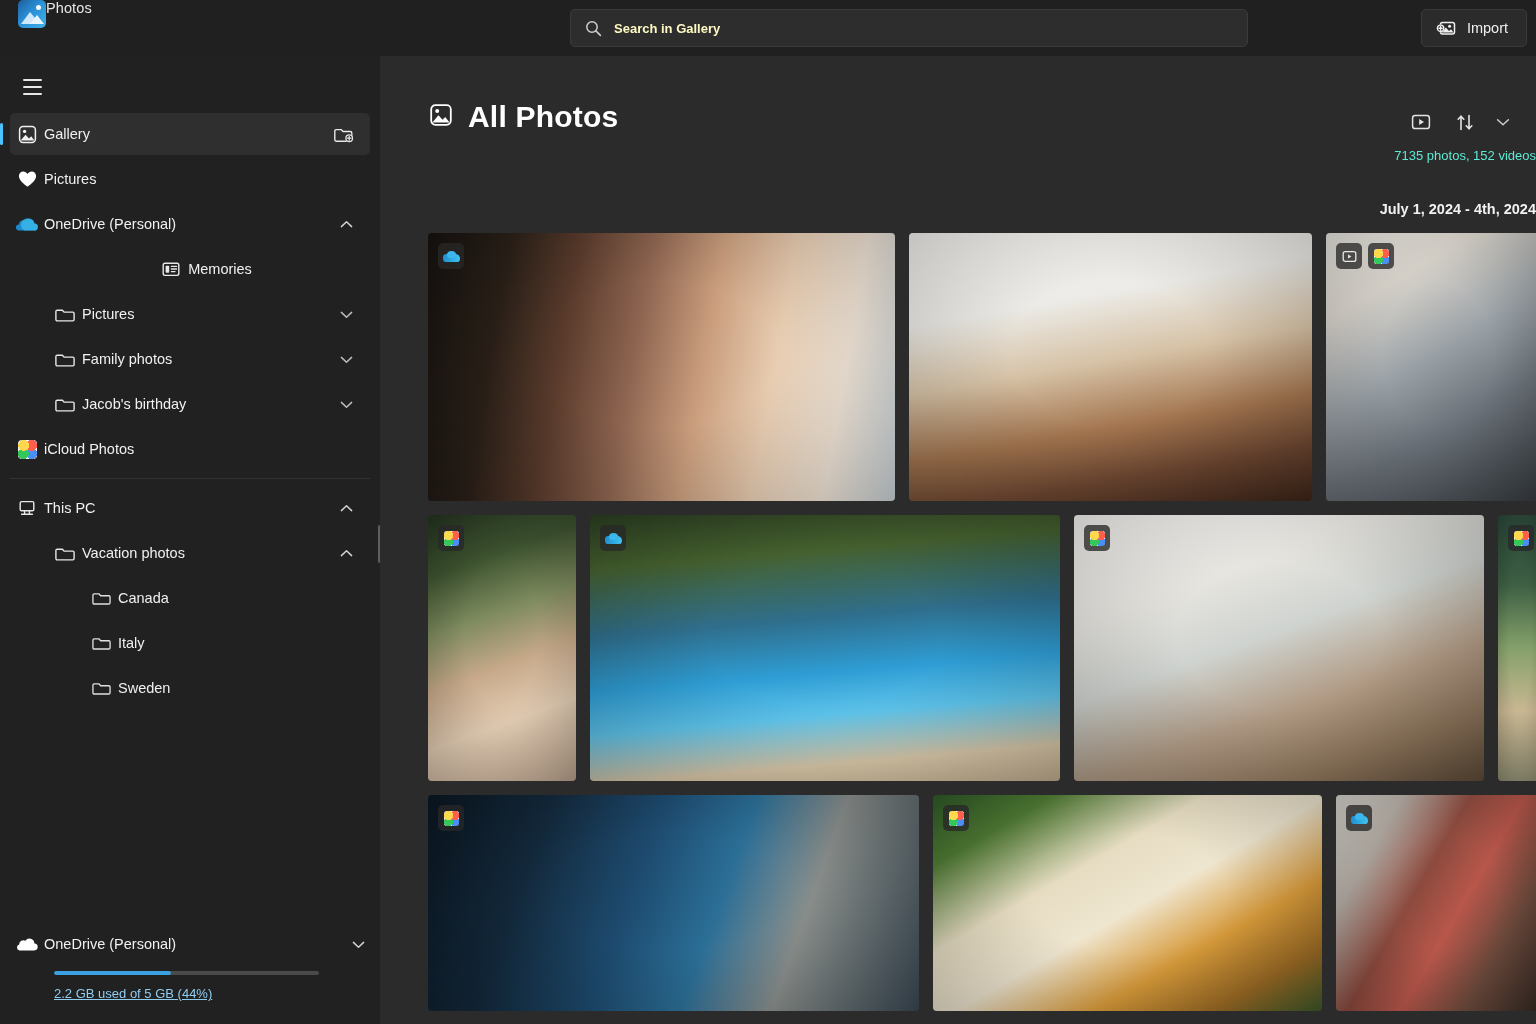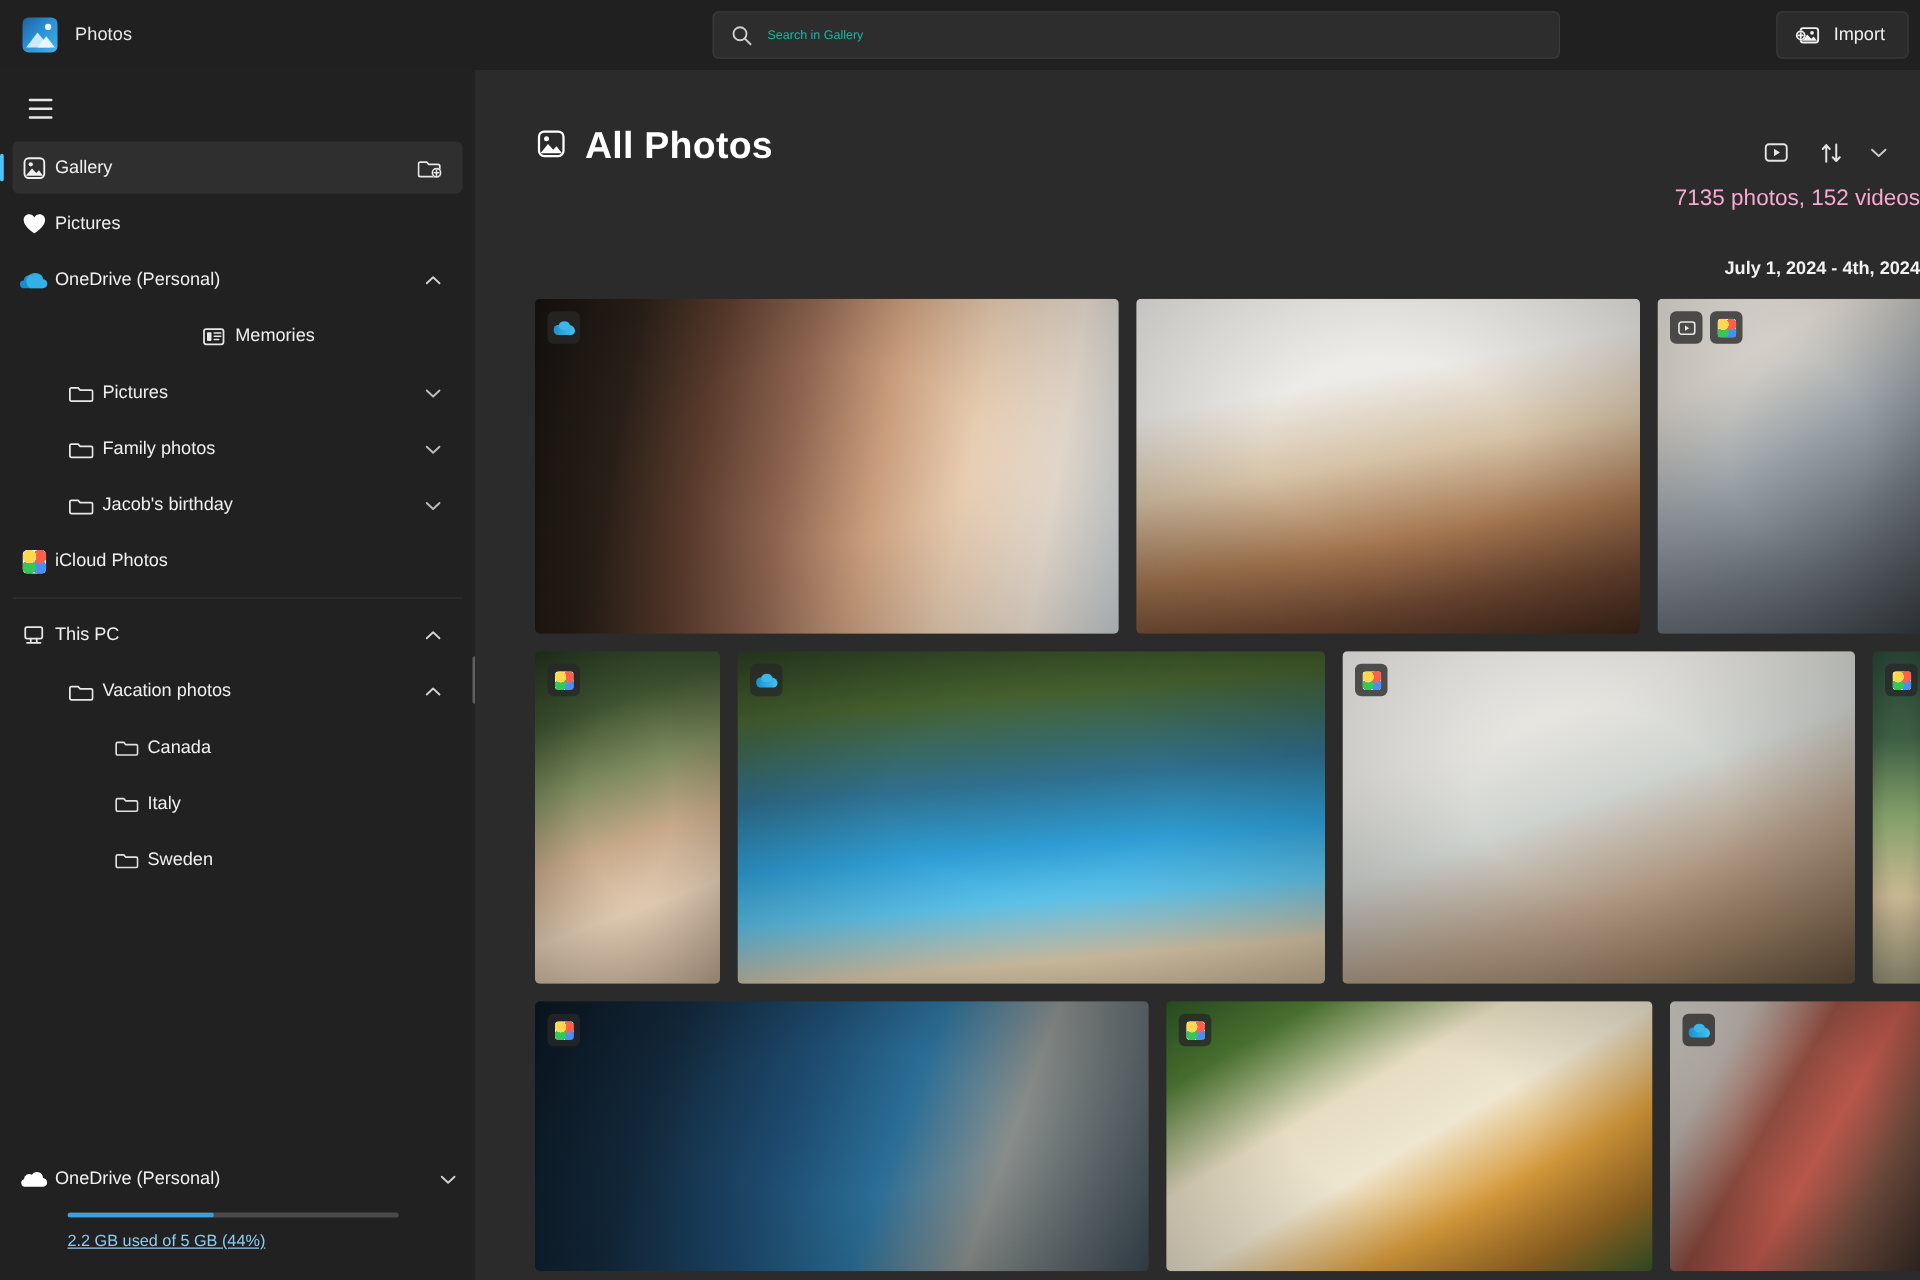--- a/index.html
+++ b/index.html
@@ -26,22 +26,20 @@
     position: absolute;
     top: 0; left: 0;
     width: 1536px;
     height: 56px;
     background: #202020;
     display: flex;
     align-items: center;
   }
   .tb-brand {
     display: flex;
-    align-items: center;
-    gap: 14px;
     padding-left: 18px;
     width: 380px;
     height: 56px;
   }
   .app-logo {
     width: 28px; height: 28px;
     border-radius: 5px;
     background: linear-gradient(135deg, #1e5f9e 0%, #2a8fd6 45%, #3fb3ea 100%);
     position: relative;
     overflow: hidden;
@@ -84,22 +82,23 @@
     height: 38px;
     background: #2d2d2d;
     border: 1px solid #3b3b3b;
     border-radius: 5px;
     display: flex;
     align-items: center;
     gap: 12px;
     padding: 0 14px;
   }
   .searchbox .ph {
-    font-size: 10px;
-    color: #14b8a6;
+    font-size: 13px;
+    color: #fef9c3;
+    font-weight: bold;
   }
 
   .import-btn {
     position: absolute;
     right: 9px;
     top: 9px;
     height: 38px;
     padding: 0 18px 0 14px;
     background: #2b2b2b;
     border: 1px solid #3a3a3a;
@@ -266,22 +265,22 @@
     gap: 14px;
   }
   .page-title {
     font-size: 30px;
     font-weight: bold;
     color: #ffffff;
     letter-spacing: .2px;
   }
   .page-sub {
     margin-top: 14px;
-    font-size: 18px;
-    color: #f9a8d4;
+    font-size: 13px;
+    color: #5eead4;
   }
 
   .head-actions {
     position: absolute;
     right: 20px;
     top: 48px;
     display: flex;
     align-items: center;
     gap: 6px;
   }

